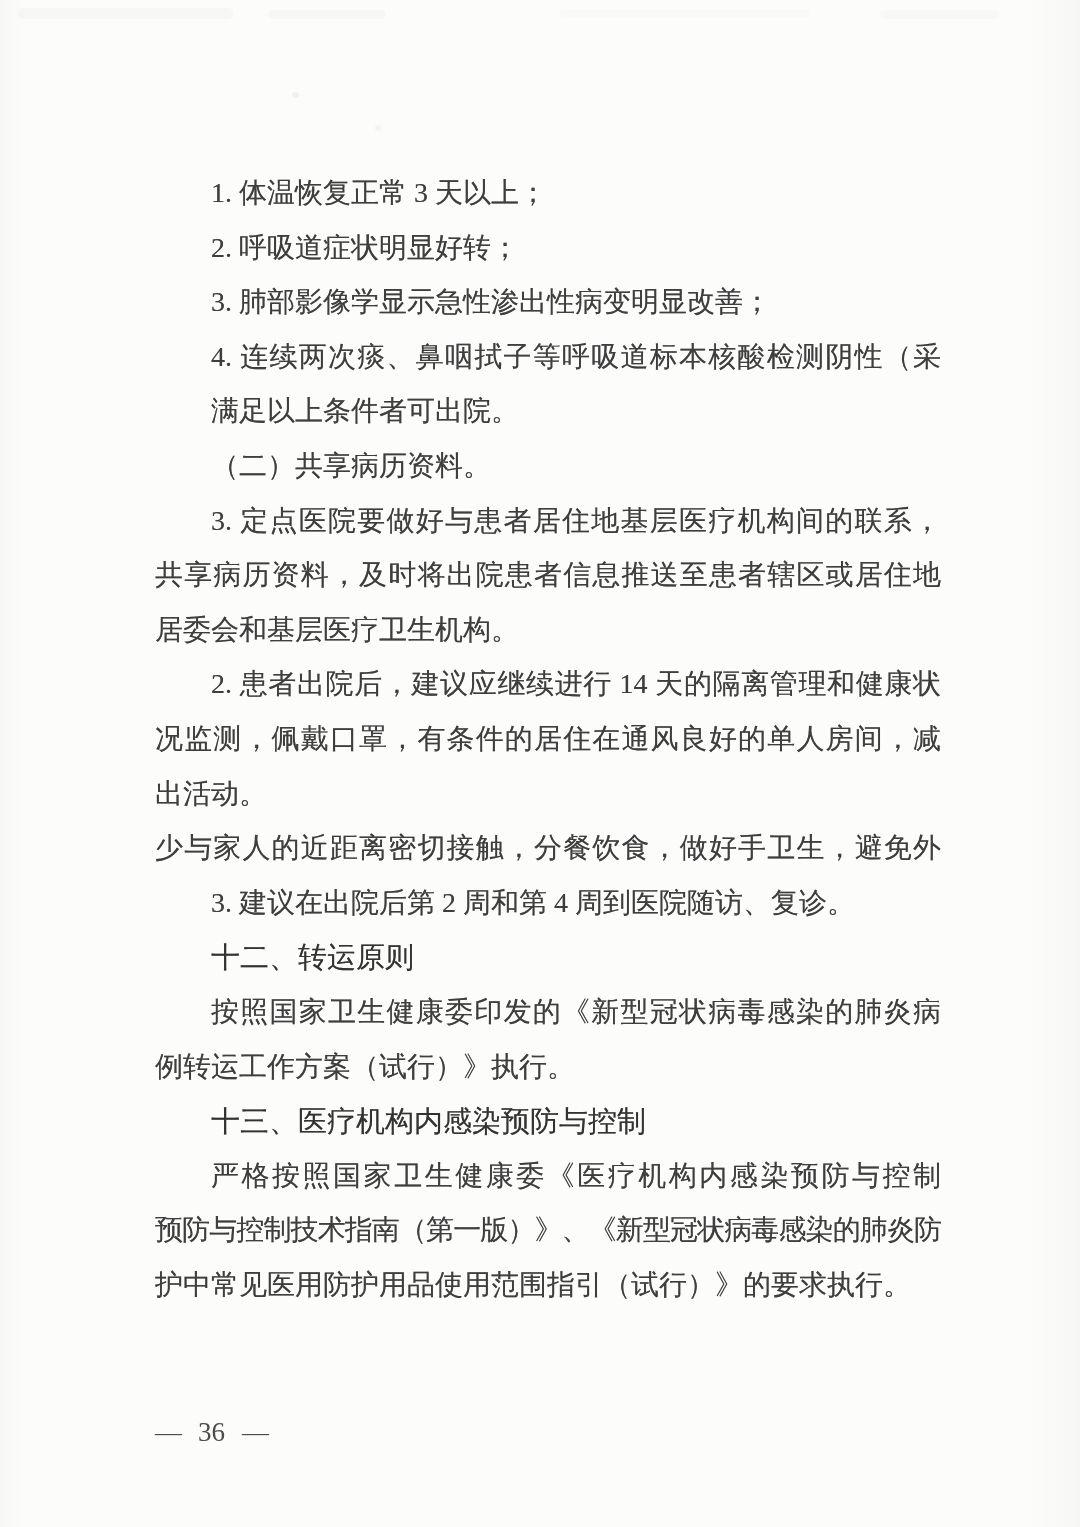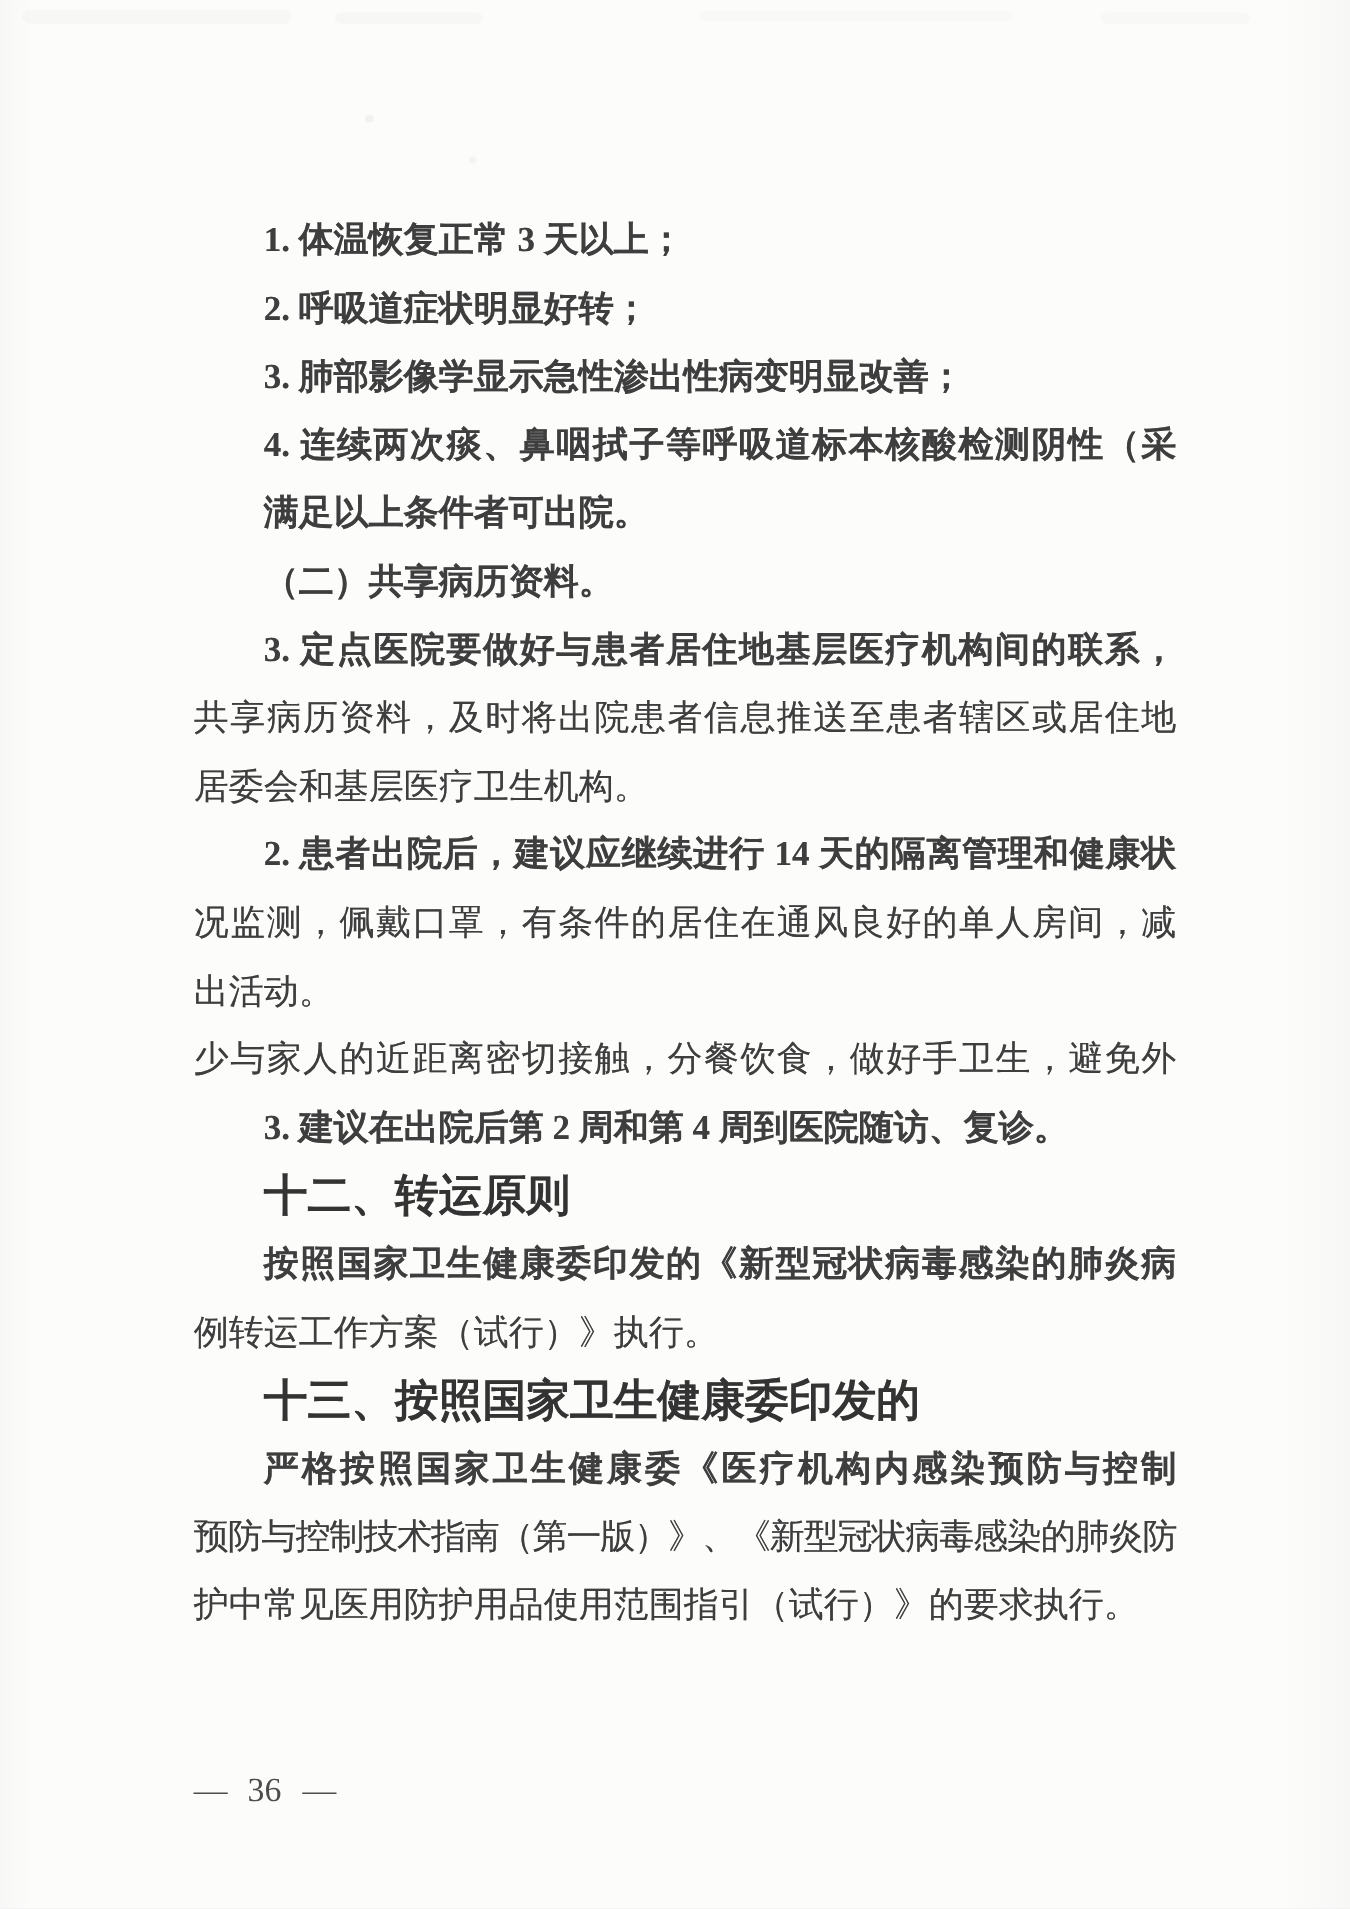--- a/index.html
+++ b/index.html
@@ -52,26 +52,26 @@
     height: 54.6px;
     text-align: justify;
     text-align-last: left;
     white-space: nowrap;
     text-shadow: 0 0 0.5px rgba(62,62,62,0.55);
   }
   .line.fill {
     white-space: normal;
     text-align-last: justify;
   }
-  .indent { text-indent: 56px; font-weight: bold; }
+  .indent { text-indent: 56px; }
   .tight  { letter-spacing: -1px; }
   .head {
     font-family: "Liberation Sans", sans-serif;
-    font-weight: 700;
-    font-size: 35px;
+    font-weight: 400;
+    font-size: 29px;
     color: var(--heading-ink, #333333);
     text-shadow: 0 0 0.4px rgba(51,51,51,0.5);
   }
 
   .footer {
     position: absolute;
     left: 155px;
     top: 1412px;
     display: flex;
     align-items: center;
@@ -109,21 +109,21 @@
     <div class="line fill">共享病历资料，及时将出院患者信息推送至患者辖区或居住地</div>
     <div class="line">居委会和基层医疗卫生机构。</div>
     <div class="line indent fill">2. 患者出院后，建议应继续进行 14 天的隔离管理和健康状</div>
     <div class="line fill">况监测，佩戴口罩，有条件的居住在通风良好的单人房间，减</div>
     <div class="line">出活动。</div>
     <div class="line fill">少与家人的近距离密切接触，分餐饮食，做好手卫生，避免外</div>
     <div class="line indent">3. 建议在出院后第 2 周和第 4 周到医院随访、复诊。</div>
     <div class="line head indent">十二、转运原则</div>
     <div class="line indent fill">按照国家卫生健康委印发的《新型冠状病毒感染的肺炎病</div>
     <div class="line">例转运工作方案（试行）》执行。</div>
-    <div class="line head indent">十三、按照国家卫生健康委印发的</div>
+    <div class="line head indent">十三、医疗机构内感染预防与控制</div>
     <div class="line indent fill">严格按照国家卫生健康委《医疗机构内感染预防与控制</div>
     <div class="line fill tight">预防与控制技术指南（第一版）》、《新型冠状病毒感染的肺炎防</div>
     <div class="line">护中常见医用防护用品使用范围指引（试行）》的要求执行。</div>
   </main>
 
   <footer class="footer">
     <span class="fdash">—</span>
     <span class="fnum">36</span>
     <span class="fdash">—</span>
   </footer>

